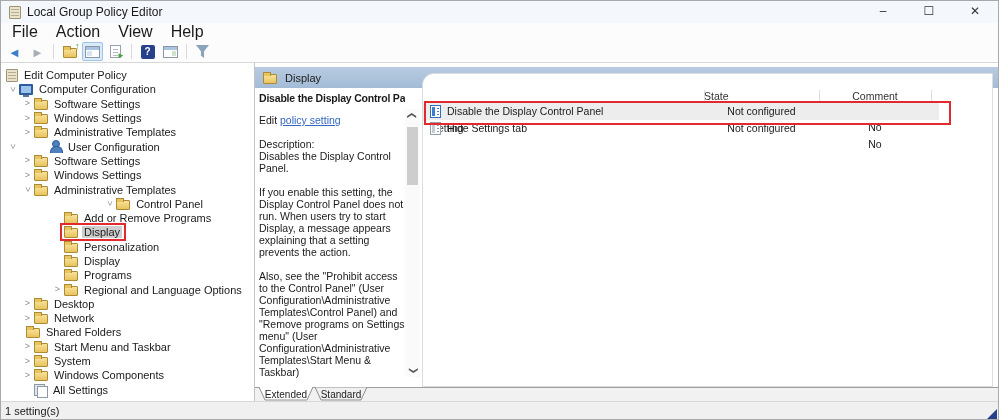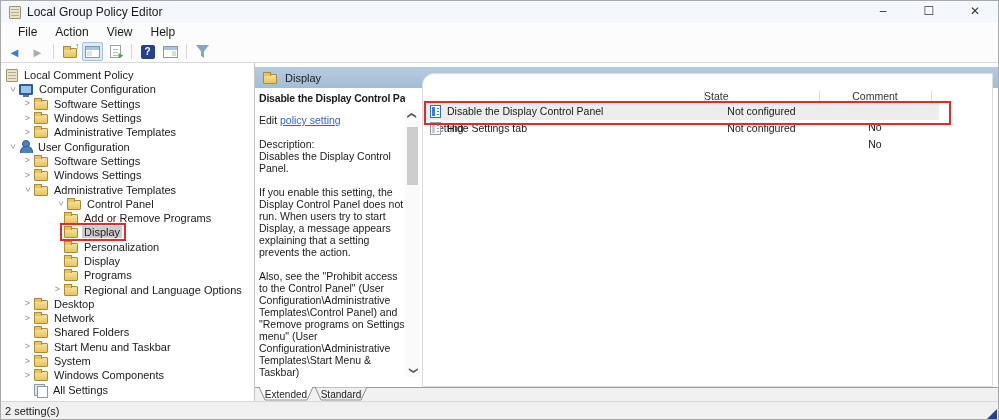--- a/index.html
+++ b/index.html
@@ -7,21 +7,21 @@
   .window { width:999px; height:420px; background:#fff; border:1px solid #a9a9a9;
             position:relative; overflow:hidden; color:#1a1a1a; }
 
   
   .titlebar { height:22px; background:#f4f7fb; display:flex; align-items:center; padding-left:8px; gap:6px; }
   .title-text { font-size:12px; color:#1a1a1a; }
   .win-controls { margin-left:auto; display:flex; }
   .wbtn { width:46px; height:22px; text-align:center; line-height:21px; font-size:12px; color:#333; }
 
   
-  .menubar { height:18px; background:#fcfcfc; display:flex; align-items:center; padding-left:8px; font-size:12px; }
+  .menubar { height:18px; background:#fcfcfc; display:flex; align-items:center; padding-left:2px; font-size:16px; }
   .menu-item { padding:1px 9px 2px; }
   .toolbar { height:22px; background:#fcfcfc; border-bottom:1px solid #d8d8d8; display:flex; align-items:center; padding-left:3px; gap:2px; }
   .tbtn { width:21px; height:19px; display:flex; align-items:center; justify-content:center; border:1px solid transparent; border-radius:2px; position:relative; }
   .tbtn.active { background:#dcebfa; border-color:#9cc3e8; }
   .tsep { width:1px; height:15px; background:#d9d9d9; margin:0 3px; }
 
   
   .gi-back-arrow-icon::before{content:'◄'; color:#3e7dc8; font-size:13px;}
   .gi-forward-arrow-icon::before{content:'►'; color:#a9aeb4; font-size:13px;}
   .gi-help-icon{width:14px;height:14px;background:#27408b;border-radius:2px;color:#fff;font-weight:bold;font-size:10px;text-align:center;line-height:14px;}
@@ -168,21 +168,21 @@
       <div class="tbtn">
         <span class="gi-filter-icon"></span>
       </div>
     </div>
 
   <div class="main">
     <div class="tree-pane">
         <div class="tree-row" style="padding-left: 5px;">
           <span class="tree-core">
             <span class="ti t-scroll-icon"></span>
-            <span class="tree-label">Local Comment Policy</span>
+            <span class="tree-label">Edit Computer Policy</span>
           </span>
         </div>
         <div class="tree-row" style="padding-left: 5px;">
           <span class="chev open">&gt;</span>
           <span class="tree-core">
             <span class="ti t-computer-icon"></span>
             <span class="tree-label">Computer Configuration</span>
           </span>
         </div>
         <div class="tree-row" style="padding-left: 20px;">
@@ -199,21 +199,21 @@
             <span class="tree-label">Windows Settings</span>
           </span>
         </div>
         <div class="tree-row" style="padding-left: 20px;">
           <span class="chev">&gt;</span>
           <span class="tree-core">
             <span class="ti t-folder-icon"></span>
             <span class="tree-label">Administrative Templates</span>
           </span>
         </div>
-        <div class="tree-row" style="padding-left: 5px;">
+        <div class="tree-row" style="padding-left: 5px; gap: 30px;">
           <span class="chev open">&gt;</span>
           <span class="tree-core">
             <span class="ti t-user-icon"></span>
             <span class="tree-label">User Configuration</span>
           </span>
         </div>
         <div class="tree-row" style="padding-left: 20px;">
           <span class="chev">&gt;</span>
           <span class="tree-core">
             <span class="ti t-folder-icon"></span>
@@ -227,21 +227,21 @@
             <span class="tree-label">Windows Settings</span>
           </span>
         </div>
         <div class="tree-row" style="padding-left: 20px;">
           <span class="chev open">&gt;</span>
           <span class="tree-core">
             <span class="ti t-folder-icon"></span>
             <span class="tree-label">Administrative Templates</span>
           </span>
         </div>
-        <div class="tree-row" style="padding-left: 53px;">
+        <div class="tree-row" style="padding-left: 53px; justify-content: center;">
           <span class="chev open">&gt;</span>
           <span class="tree-core">
             <span class="ti t-folder-icon"></span>
             <span class="tree-label">Control Panel</span>
           </span>
         </div>
         <div class="tree-row" style="padding-left: 50px;">
           <span class="chev"></span>
           <span class="tree-core">
             <span class="ti t-folder-icon"></span>
@@ -290,21 +290,21 @@
             <span class="tree-label">Desktop</span>
           </span>
         </div>
         <div class="tree-row" style="padding-left: 20px;">
           <span class="chev">&gt;</span>
           <span class="tree-core">
             <span class="ti t-folder-icon"></span>
             <span class="tree-label">Network</span>
           </span>
         </div>
-        <div class="tree-row" style="padding-left: 20px;">
+        <div class="tree-row" style="padding-left: 12px;">
           <span class="chev"></span>
           <span class="tree-core">
             <span class="ti t-folder-icon"></span>
             <span class="tree-label">Shared Folders</span>
           </span>
         </div>
         <div class="tree-row" style="padding-left: 20px;">
           <span class="chev">&gt;</span>
           <span class="tree-core">
             <span class="ti t-folder-icon"></span>
@@ -393,17 +393,17 @@
           <g>
             <path d="M58,0 L64,13 L104,13 L110,0 Z" fill="#f0f0f0" stroke="#8f8f8f" stroke-width="1"></path>
             <text x="84" y="10.5" text-anchor="middle">Standard</text>
           </g>
         </svg>
       </div>
     </div>
   </div>
 
   <div class="statusbar">
-    <span>2 setting(s)</span>
+    <span>1 setting(s)</span>
     <span class="grip"></span>
   </div>
 
 </div>
 
 </body></html>

